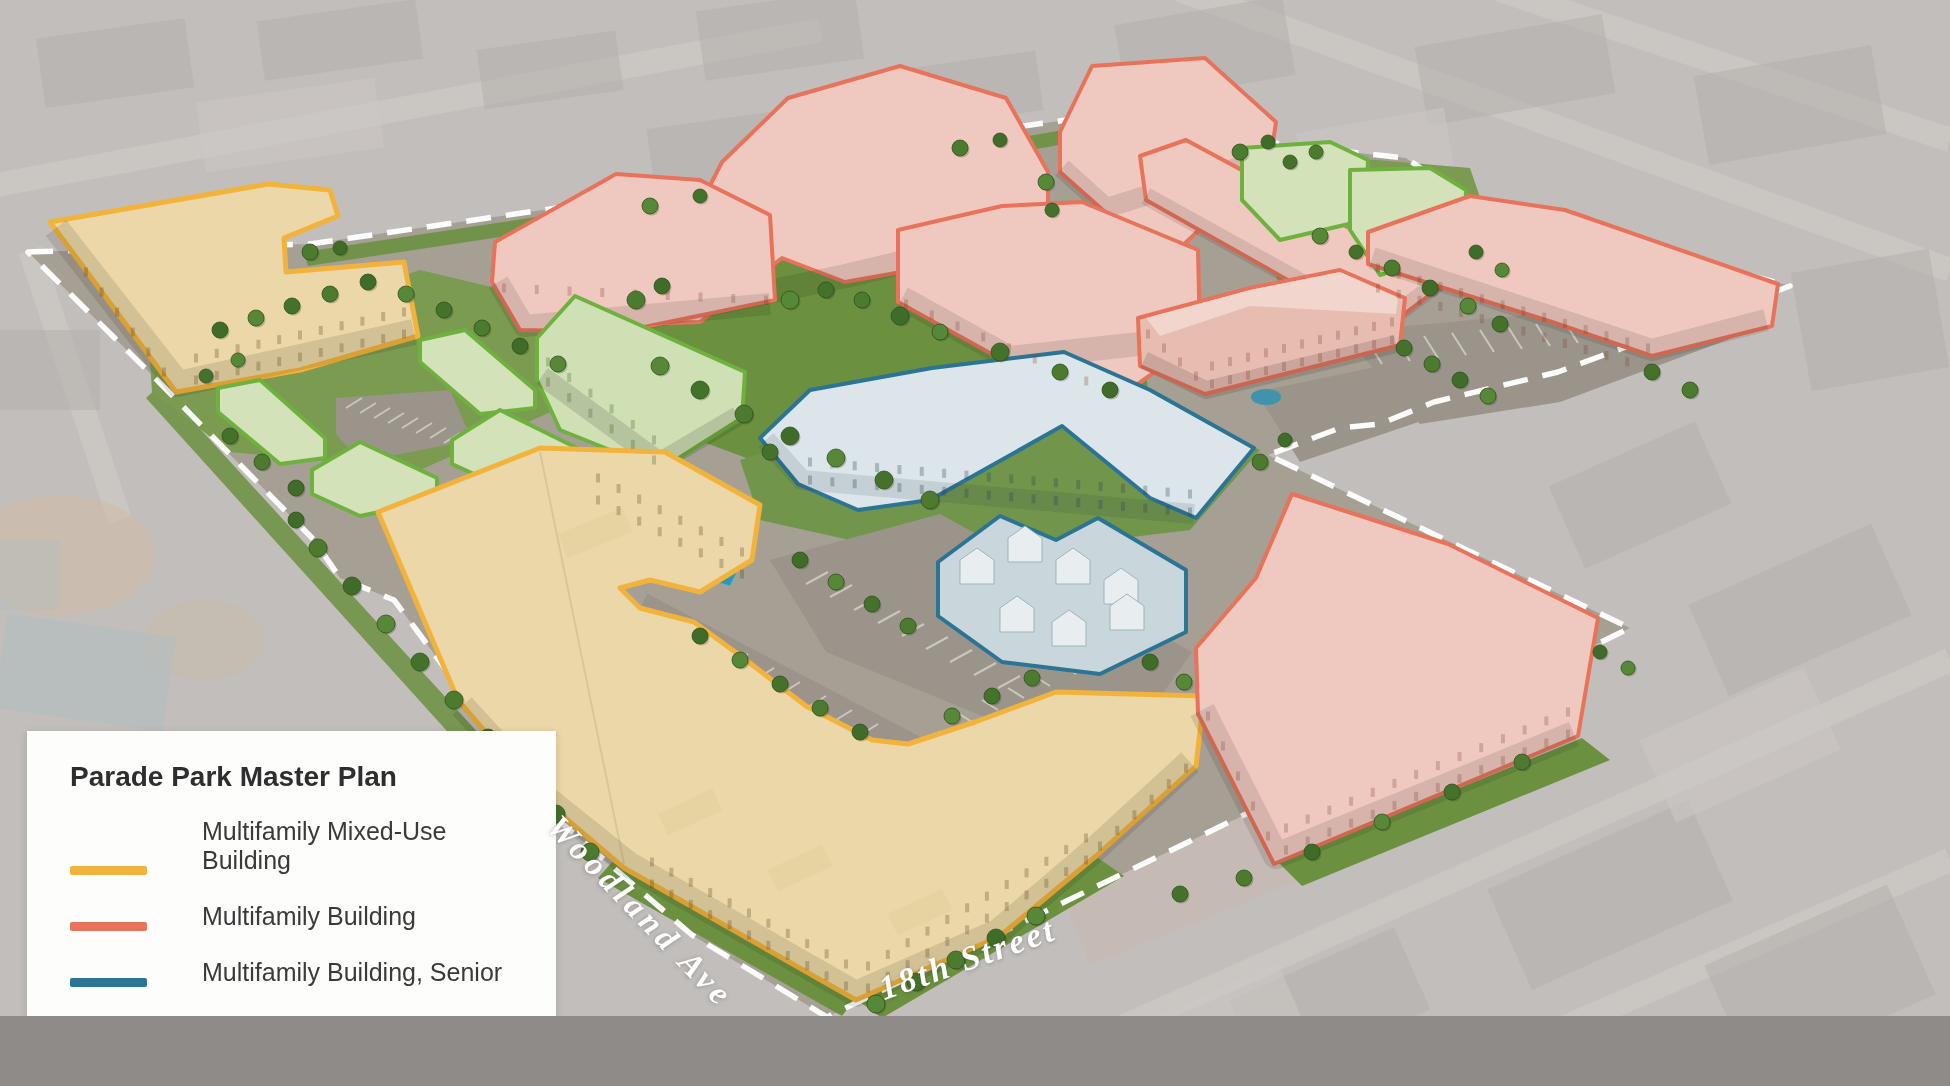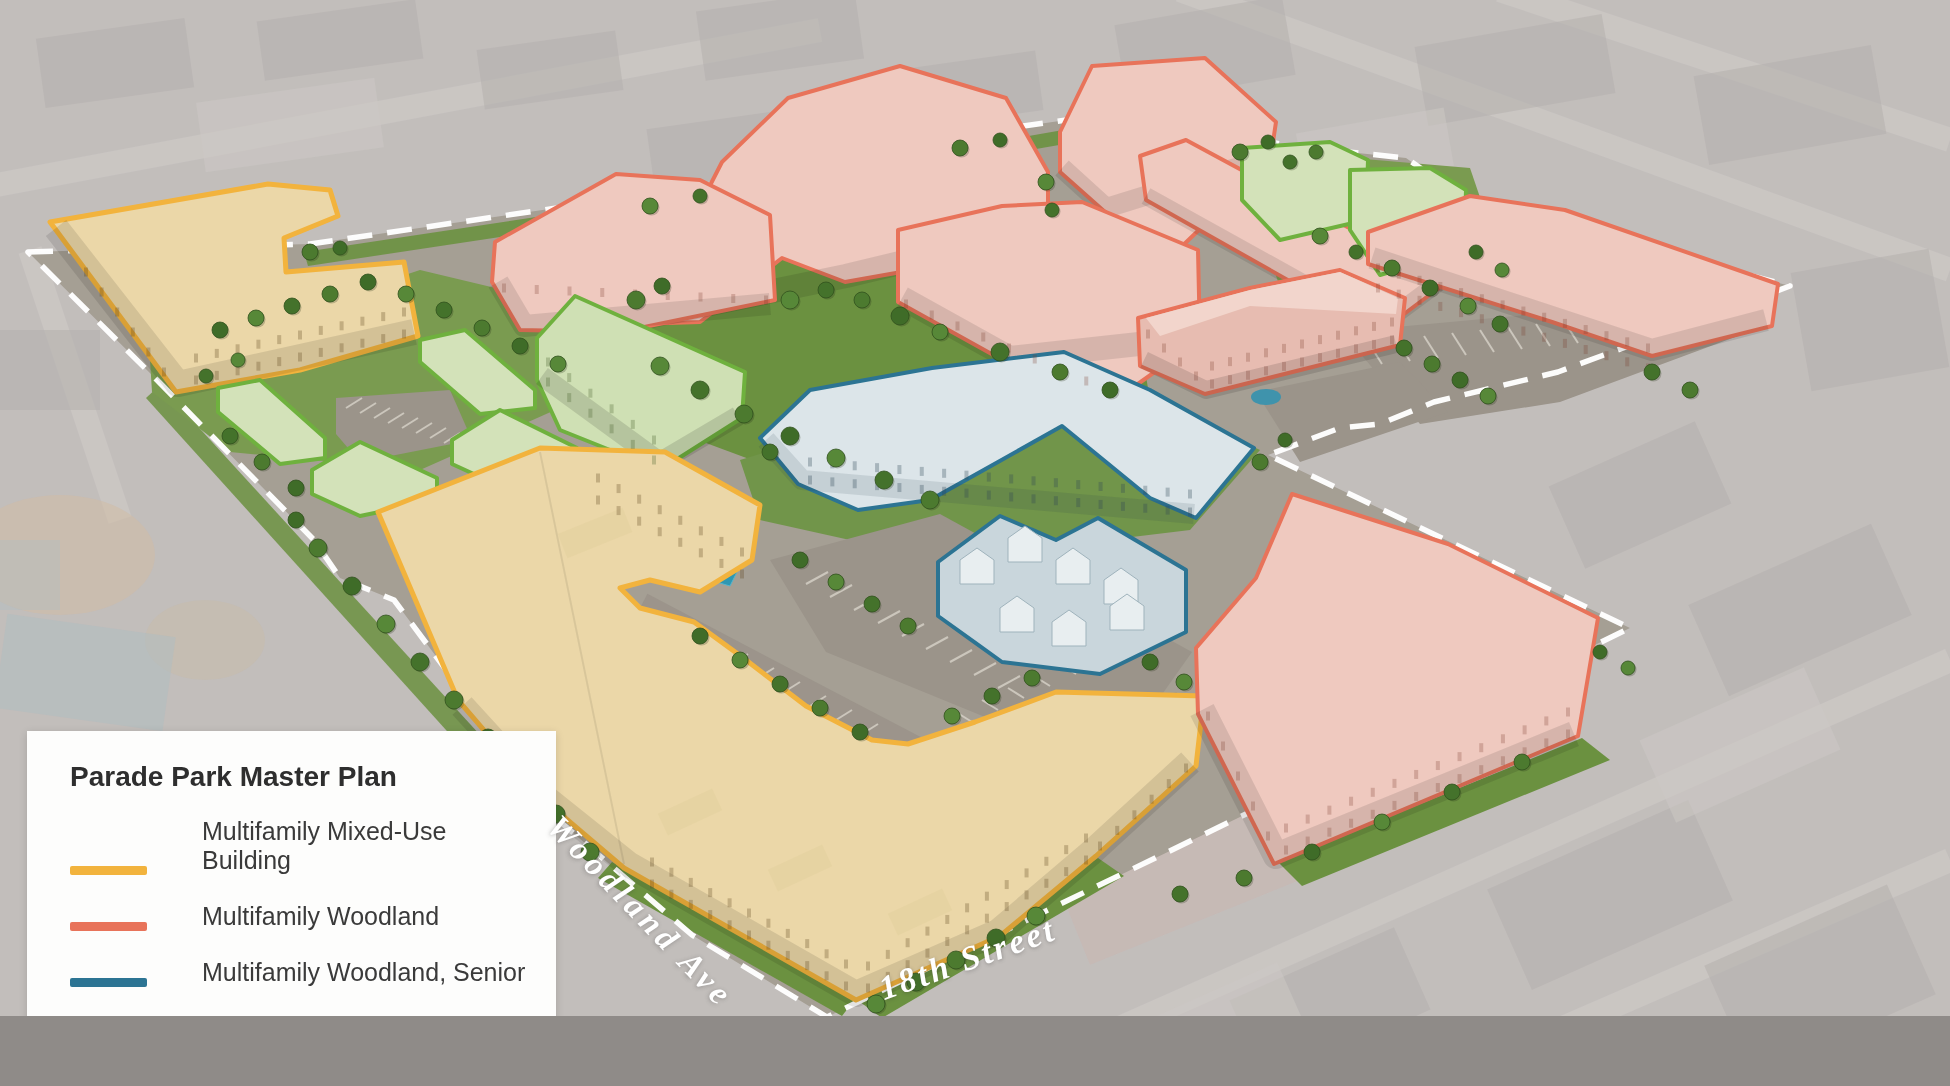--- a/index.html
+++ b/index.html
@@ -718,25 +718,25 @@
 
   <div class="legend">
     <div class="legend-title">Parade Park Master Plan</div>
     <div id="legend-items">
         <div class="legend-item">
           <span class="legend-swatch" style="background: rgb(242, 179, 61);"></span>
           <span class="legend-label">Multifamily Mixed-Use Building</span>
         </div>
         <div class="legend-item">
           <span class="legend-swatch" style="background: rgb(232, 115, 90);"></span>
-          <span class="legend-label">Multifamily Woodland</span>
+          <span class="legend-label">Multifamily Building</span>
         </div>
         <div class="legend-item">
           <span class="legend-swatch" style="background: rgb(44, 116, 147);"></span>
-          <span class="legend-label">Multifamily Woodland, Senior</span>
+          <span class="legend-label">Multifamily Building, Senior</span>
         </div>
         <div class="legend-item">
           <span class="legend-swatch" style="background: rgb(111, 177, 62);"></span>
         </div>
       </div>
   </div>
 
   <div class="street-label street-woodland">Woodland Ave</div>
   <div class="street-label street-18th">18th Street</div>
 </div>

